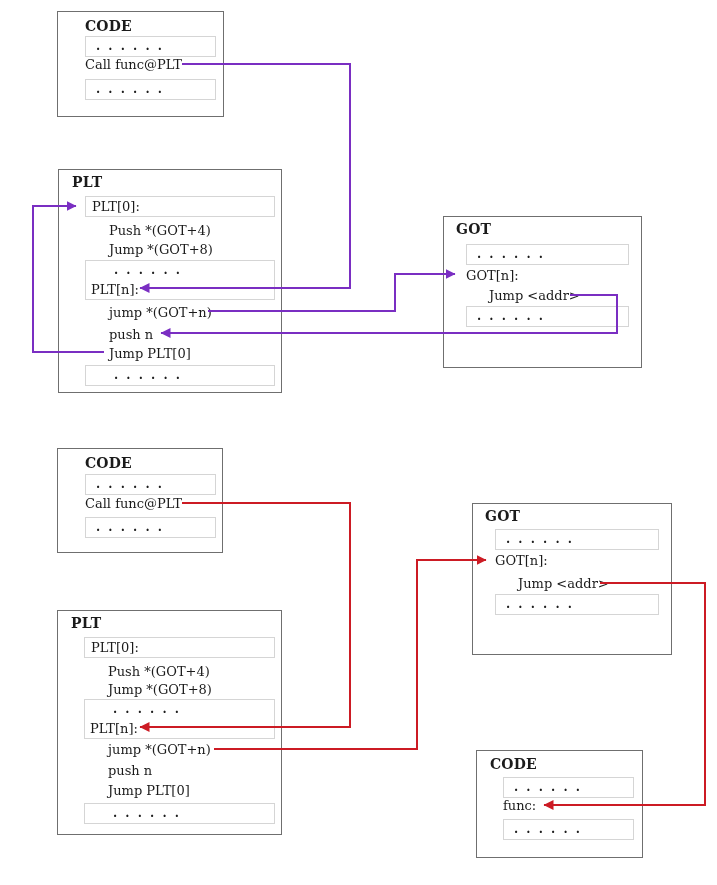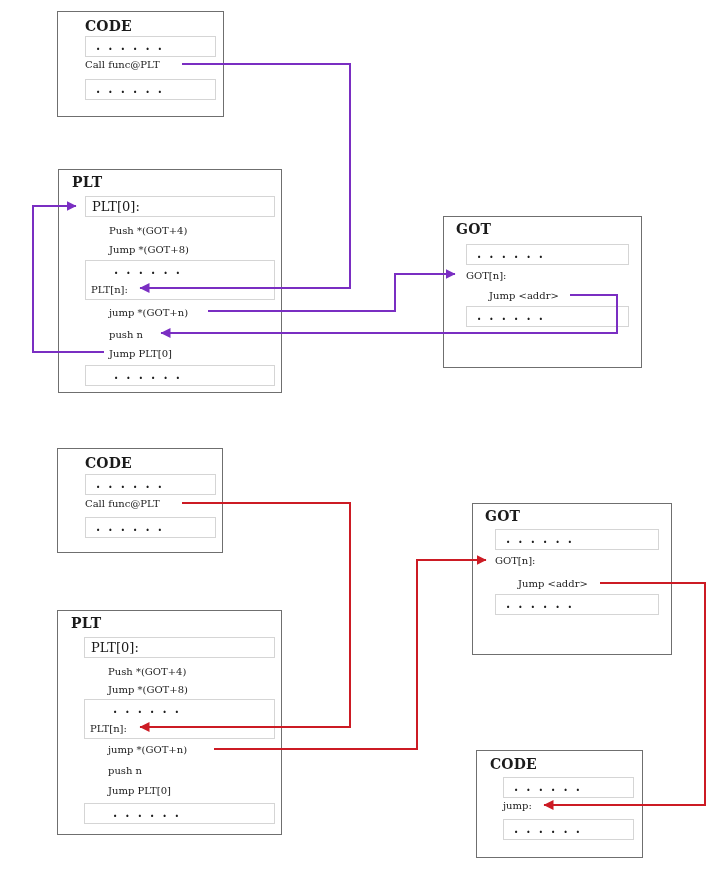--- a/index.html
+++ b/index.html
@@ -11,21 +11,21 @@
   .box{
     position:absolute;background:#fff;
     border:1.5px solid var(--box-border,#6f6f6f);
     box-sizing:border-box;
   }
   .box-title{
     position:absolute;font-weight:bold;font-size:14px;line-height:16px;
     letter-spacing:.2px;white-space:nowrap;
   }
   .row{
-    position:absolute;font-size:10px;line-height:17px;height:17px;
+    position:absolute;font-size:13px;line-height:17px;height:17px;
     white-space:nowrap;
   }
   .rowbox{
     position:absolute;border:1px solid var(--row-border,#d5d5d5);
     box-sizing:border-box;height:21px;line-height:19px;font-size:13px;
     padding-left:6px;white-space:nowrap;background:#fff;
   }
   .midbox{
     position:absolute;border:1px solid var(--row-border,#d5d5d5);
     box-sizing:border-box;height:40px;background:#fff;
@@ -98,21 +98,21 @@
     <div class="box-title" style="left:12px;top:4px;">GOT</div>
     <div class="rowbox dots" style="left:22px;top:25px;width:164px;padding-left:10px;">. . . . . .</div>
     <div class="row" style="left:22px;top:48px;">GOT[n]:</div>
     <div class="row" style="left:45px;top:71px;">Jump &lt;addr&gt;</div>
     <div class="rowbox dots" style="left:22px;top:90px;width:164px;padding-left:10px;">. . . . . .</div>
   </div>
 
   <div class="box" style="left:476px;top:750px;width:167px;height:108px;">
     <div class="box-title" style="left:13px;top:5px;">CODE</div>
     <div class="rowbox dots" style="left:26px;top:26px;width:131px;padding-left:10px;">. . . . . .</div>
-    <div class="row" style="left:26px;top:46px;">jump:</div>
+    <div class="row" style="left:26px;top:46px;">func:</div>
     <div class="rowbox dots" style="left:26px;top:68px;width:131px;padding-left:10px;">. . . . . .</div>
   </div>
 
   <svg id="wires" width="717" height="885" viewBox="0 0 717 885">
     <defs>
       <marker id="ah-first" markerUnits="userSpaceOnUse" markerWidth="11" markerHeight="10" refX="9.5" refY="5" orient="auto">
         <path d="M0,0 L10,5 L0,10 z" class="mk-first"></path>
       </marker>
       <marker id="ah-later" markerUnits="userSpaceOnUse" markerWidth="11" markerHeight="10" refX="9.5" refY="5" orient="auto">
         <path d="M0,0 L10,5 L0,10 z" class="mk-later"></path>

